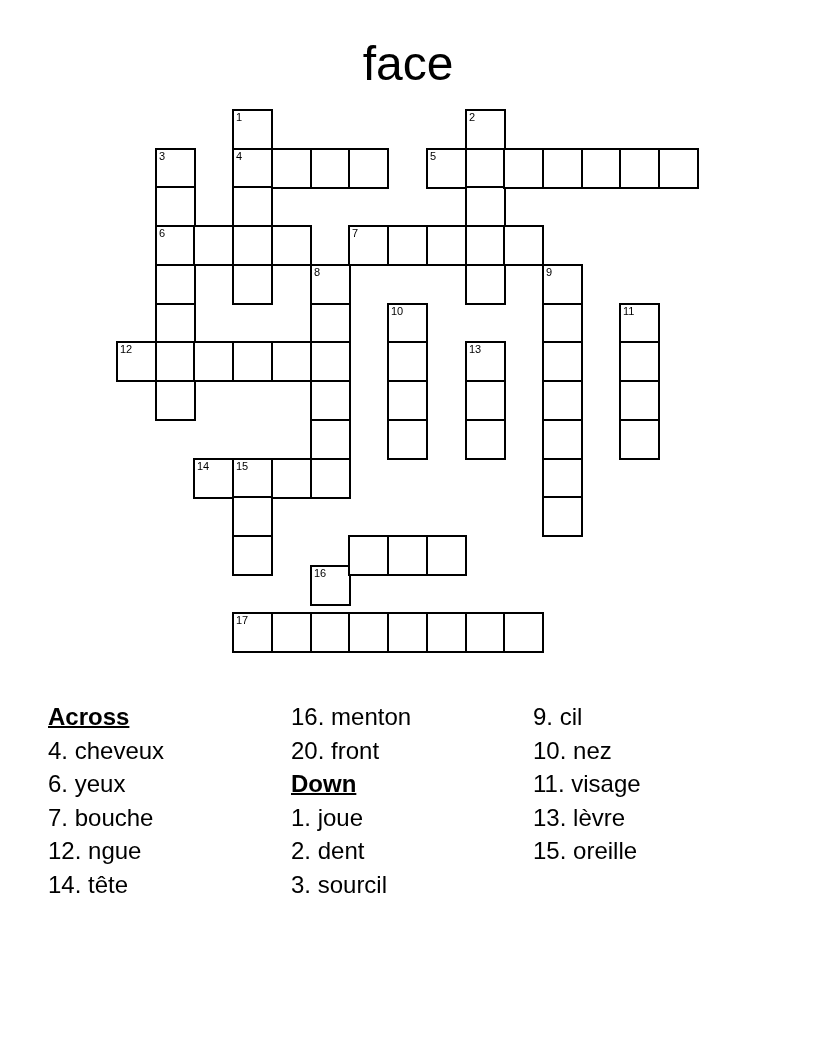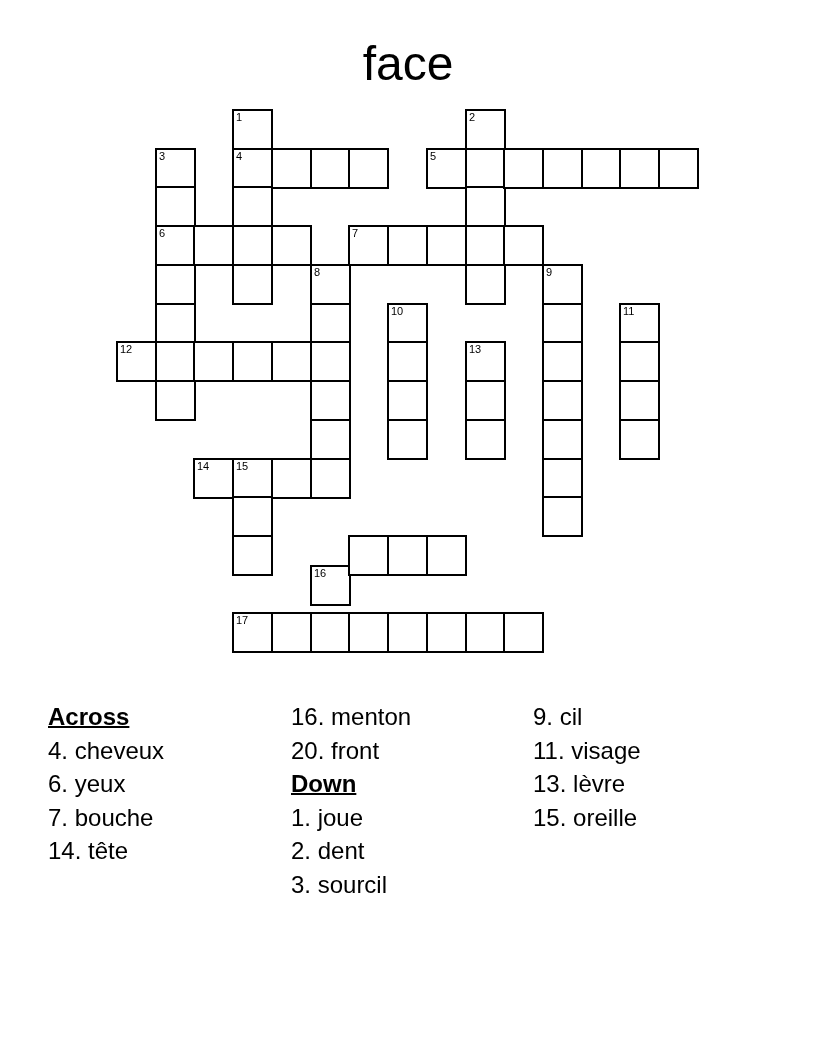--- a/index.html
+++ b/index.html
@@ -135,29 +135,31 @@
     <div class="cell" style="left: 465px; top: 612px; width: 41px; height: 41px;"></div>
     <div class="cell" style="left: 503px; top: 612px; width: 41px; height: 41px;"></div>
   </div>
 
 <div id="clues">
     <div class="clue-col" style="left: 48px;">
       <div class="heading">Across</div>
       <div class="clue-line"><b>4.</b><span> cheveux</span></div>
       <div class="clue-line"><b>6.</b><span> yeux</span></div>
       <div class="clue-line"><b>7.</b><span> bouche</span></div>
+      <div class="clue-line"><b>12.</b><span> ngue</span></div>
       <div class="clue-line"><b>14.</b><span> tête</span></div>
     </div>
     <div class="clue-col" style="left: 291px;">
       <div class="clue-line"><b>16.</b><span> menton</span></div>
       <div class="clue-line"><b>20.</b><span> front</span></div>
       <div class="heading">Down</div>
       <div class="clue-line"><b>1.</b><span> joue</span></div>
       <div class="clue-line"><b>2.</b><span> dent</span></div>
       <div class="clue-line"><b>3.</b><span> sourcil</span></div>
     </div>
     <div class="clue-col" style="left: 533px;">
       <div class="clue-line"><b>9.</b><span> cil</span></div>
+      <div class="clue-line"><b>10.</b><span> nez</span></div>
       <div class="clue-line"><b>11.</b><span> visage</span></div>
       <div class="clue-line"><b>13.</b><span> lèvre</span></div>
       <div class="clue-line"><b>15.</b><span> oreille</span></div>
     </div>
   </div>
 
 </body></html>

